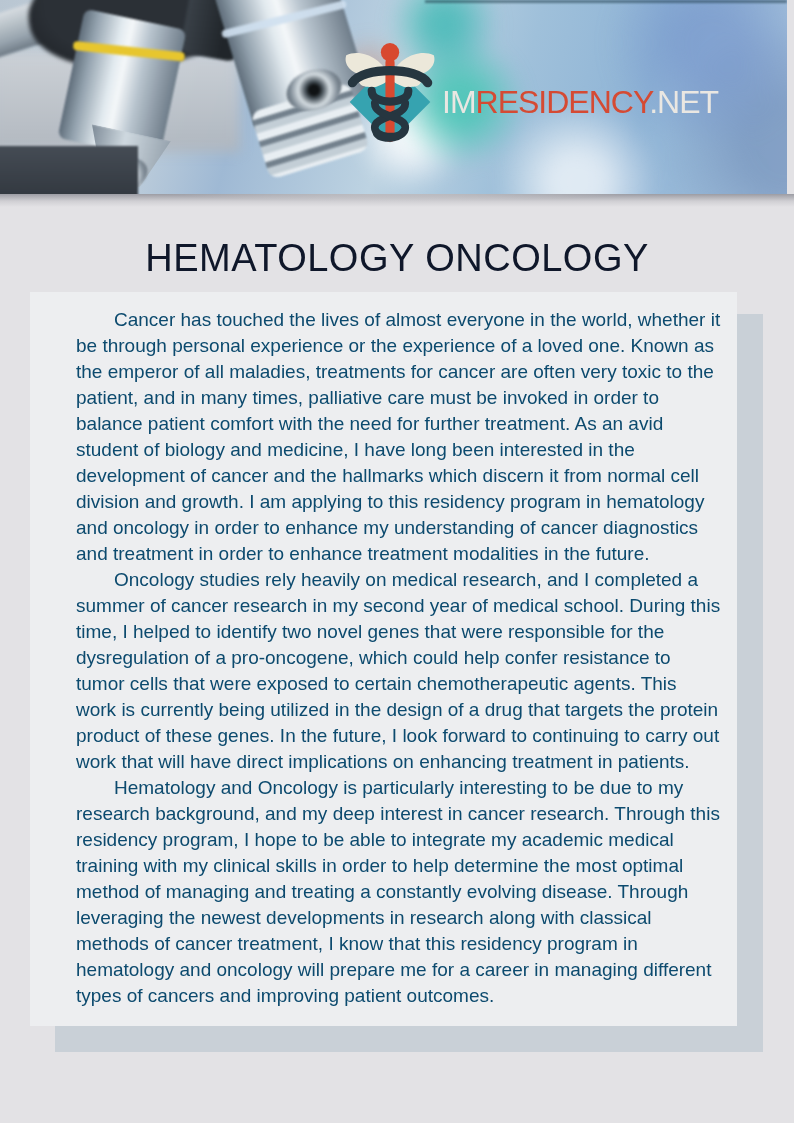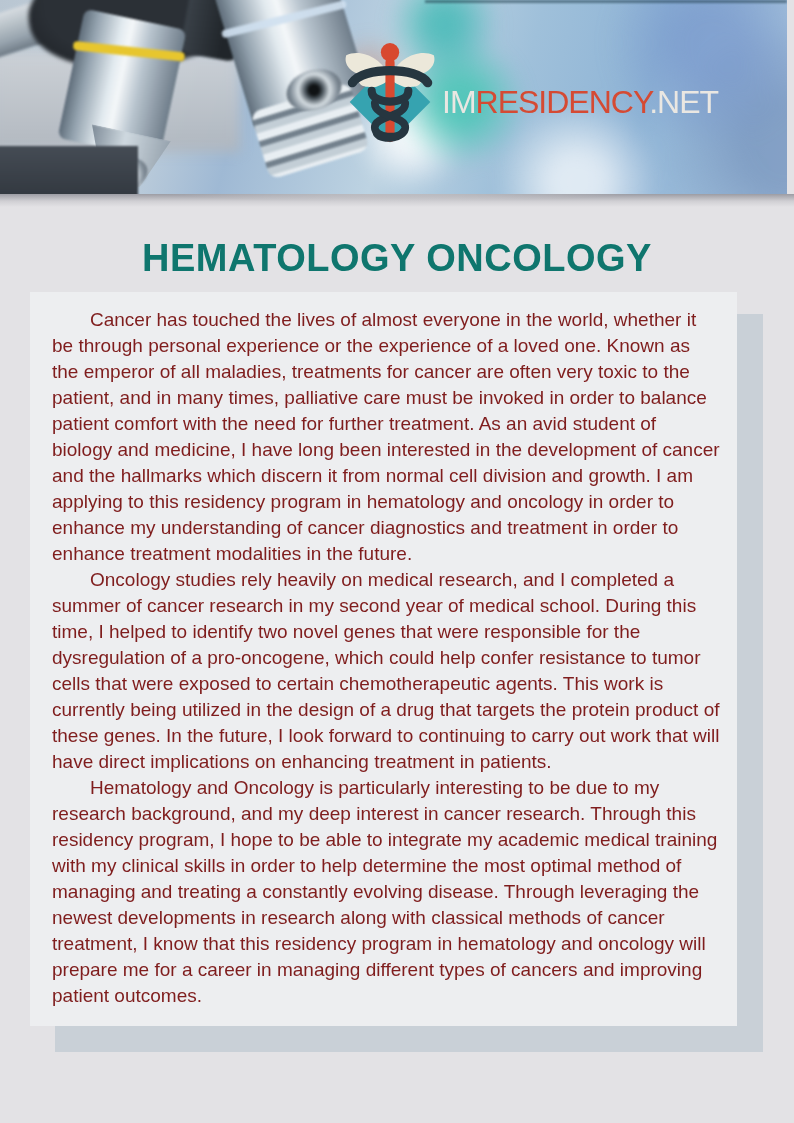--- a/index.html
+++ b/index.html
@@ -117,44 +117,45 @@
     width: 794px; height: 13px;
     background:
       radial-gradient(ellipse 55% 160% at 50% -40%, rgba(255,255,255,0.55), rgba(255,255,255,0) 60%),
       linear-gradient(180deg, rgba(70,72,84,0.45), rgba(70,72,84,0.12) 55%, rgba(70,72,84,0) 100%);
   }
 
   
   .title {
     margin-top: 26px;
     text-align: center;
-    color: #0f766e;
-    font-size: 38px; font-weight: bold;
+    color: #0f172a;
+    font-size: 38px; font-weight: normal;
     line-height: 1.36; letter-spacing: 0.5px;
   }
   .title span { display: block; }
 
   
   .content { position: relative; margin-top: 7px; height: 762px; }
   .shadow-box {
     position: absolute; left: 55px; top: 22px;
     width: 708px; height: 738px;
     background: #c9d0d7;
   }
   .paper {
     position: absolute; left: 30px; top: 0;
     width: 707px; height: 734px;
     background: #edeef0;
     padding: 15px 16px 0 22px;
   }
   .paper p {
     font-size: 19px; line-height: 26px;
-    color: #7f1d1d;
+    color: #0c4a6e;
     text-indent: 38px;
     text-align: left;
+    margin-left: 24px;
   }
 </style>
 </head>
 <body>
 
 <div class="banner">
   <div class="photo-blobs"></div>
   <div class="mic">
     <div class="mic-stage-bg"></div>
     <div class="mic-arm"></div>

